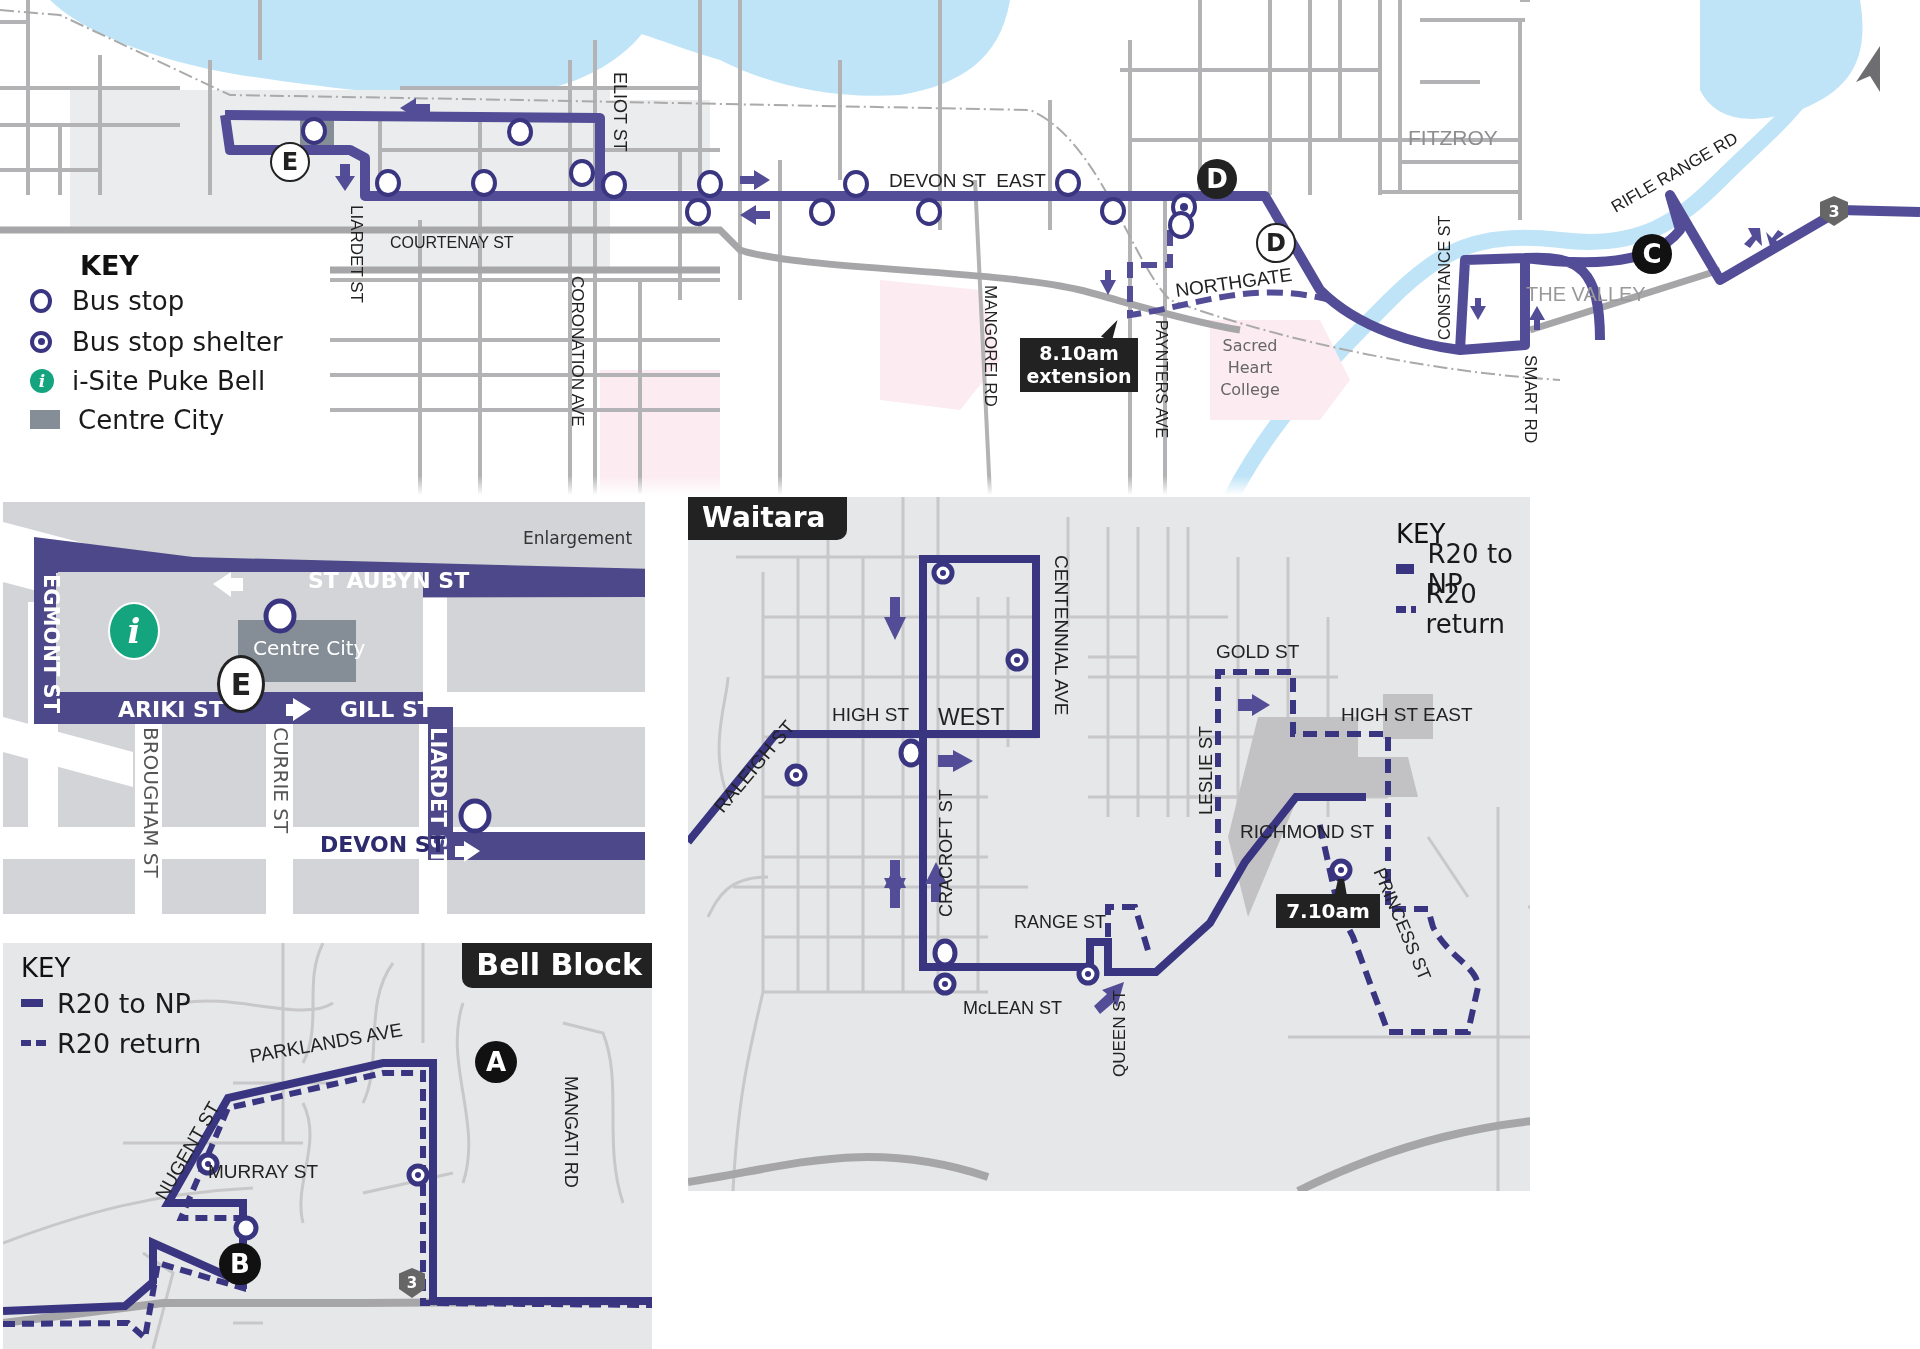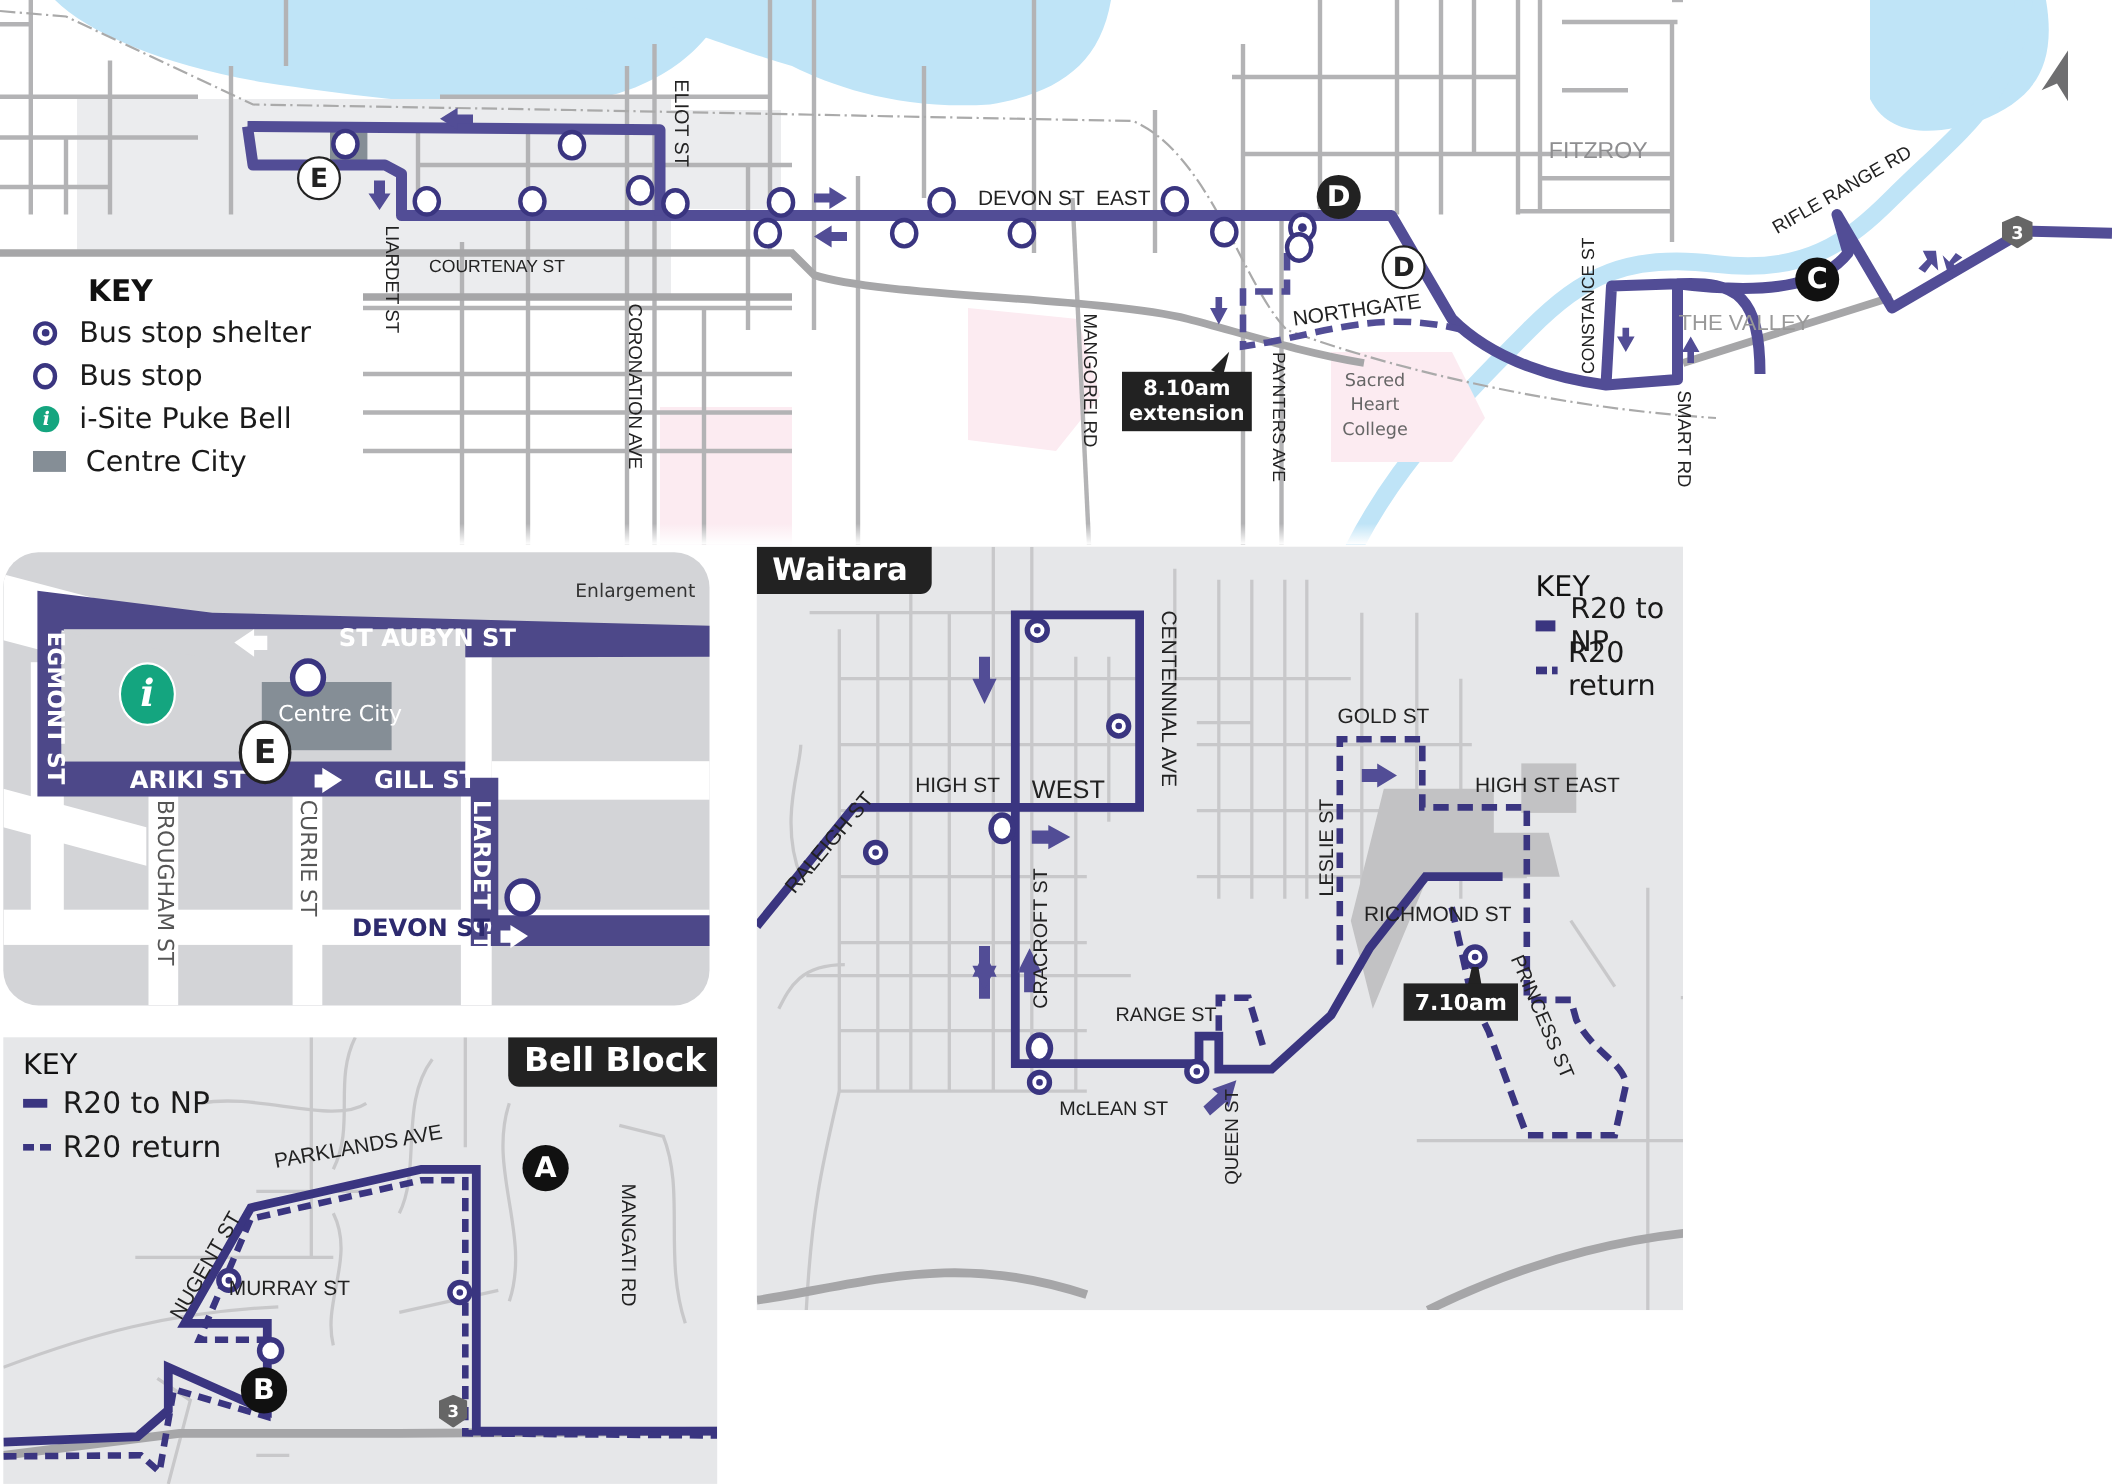--- a/index.html
+++ b/index.html
@@ -163,42 +163,42 @@
   <div style="position:absolute;left:1820px;top:196px;width:28px;height:30px;background:#666;clip-path:polygon(50% 0,100% 20%,100% 70%,50% 100%,0 70%,0 20%);color:#fff;font:bold 16px 'DejaVu Sans',sans-serif;display:flex;align-items:center;justify-content:center;">3</div>
 
   <div style="position:absolute;left:1020px;top:338px;width:118px;height:54px;background:#222;color:#fff;font:bold 19px 'DejaVu Sans',sans-serif;text-align:center;line-height:23px;padding-top:4px;box-sizing:border-box;">
     <div>8.10am</div>
     <div>extension</div>
   </div>
   <div style="position:absolute;left:1105px;top:318px;width:0;height:0;border-left:8px solid transparent;border-right:4px solid transparent;border-bottom:22px solid #222;transform:rotate(25deg);"></div>
 
   <div style="position:absolute;left:30px;top:250px;width:300px;">
     <div class="key-title" style="margin-left:50px;font-size:27px;color:#111;">KEY</div>
+    <div style="display:flex;align-items:center;height:39px;">
+      <span style="width:22px;height:24px;border:4px solid #3a3580;border-radius:50%;box-sizing:border-box;"></span>
+      <span style="margin-left:20px;font:26px 'DejaVu Sans',sans-serif;color:#1a1a1a;">Bus stop</span>
+    </div>
     <div style="display:flex;align-items:center;height:39px;margin-top:2px;">
       <span style="width:22px;height:22px;border:4px solid #3a3580;border-radius:50%;box-sizing:border-box;display:flex;align-items:center;justify-content:center;">
           <span style="width:7px;height:7px;background:#3a3580;border-radius:50%;"></span>
         </span>
       <span style="margin-left:20px;font:26px 'DejaVu Sans',sans-serif;color:#1a1a1a;">Bus stop shelter</span>
     </div>
     <div style="display:flex;align-items:center;height:39px;">
-      <span style="width:22px;height:24px;border:4px solid #3a3580;border-radius:50%;box-sizing:border-box;"></span>
-      <span style="margin-left:20px;font:26px 'DejaVu Sans',sans-serif;color:#1a1a1a;">Bus stop</span>
-    </div>
-    <div style="display:flex;align-items:center;height:39px;">
       <span style="width:24px;height:24px;background:#14a57f;border-radius:50%;color:#fff;font:bold italic 17px 'DejaVu Serif',serif;display:flex;align-items:center;justify-content:center;">i</span>
       <span style="margin-left:18px;font:26px 'DejaVu Sans',sans-serif;color:#1a1a1a;">i-Site Puke Bell</span>
     </div>
     <div style="display:flex;align-items:center;height:39px;">
       <span style="width:30px;height:19px;background:#858e96;"></span>
       <span style="margin-left:18px;font:26px 'DejaVu Sans',sans-serif;color:#1a1a1a;">Centre City</span>
     </div>
   </div>
 </div>
 
-<div class="panel" style="left:3px;top:502px;width:642px;height:412px;background:#d3d4d7;border-radius:32px;">
+<div class="panel" style="left:3px;top:502px;width:642px;height:412px;background:#d3d4d7;">
   <svg width="651" height="412" viewBox="0 0 651 412">
 
     <g fill="#ffffff">
       <polygon points="0,20 190,70 190,130 0,80"></polygon>
       <polygon points="0,75 30,75 30,412 0,412" opacity="0"></polygon>
       <rect x="25" y="100" width="30" height="230"></rect>
       <polygon points="0,215 130,250 130,285 0,250"></polygon>
       <rect x="0" y="325" width="651" height="32"></rect>
       <rect x="132" y="222" width="27" height="190"></rect>
       <rect x="263" y="222" width="27" height="190"></rect>

